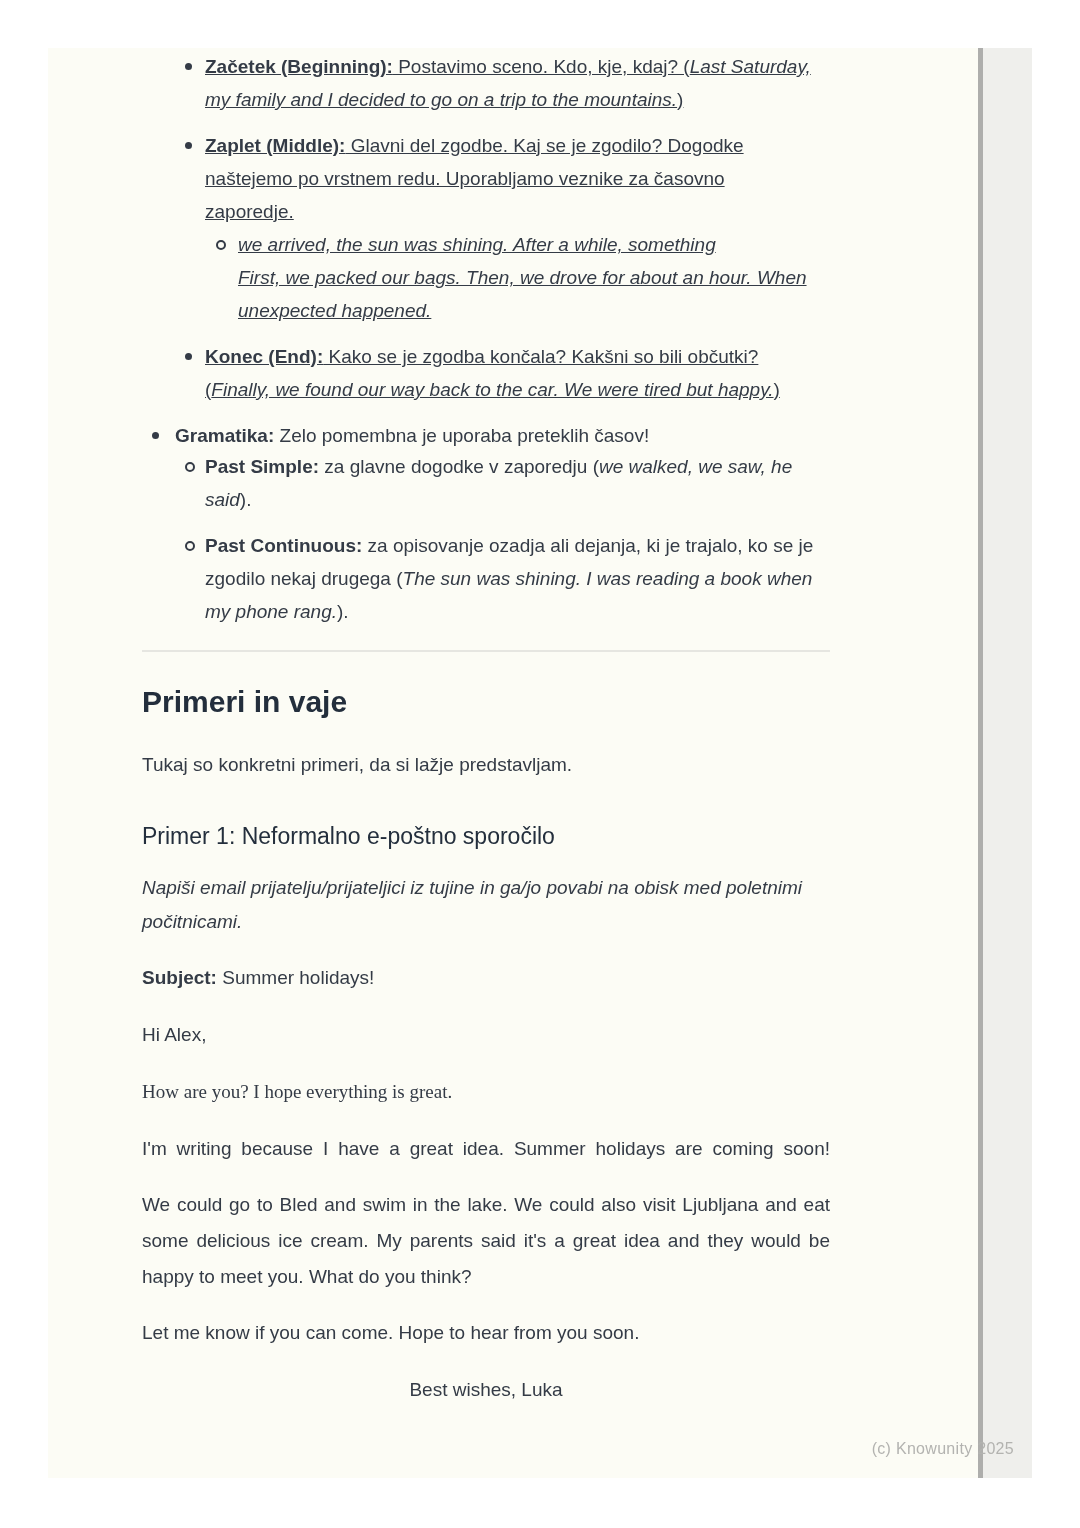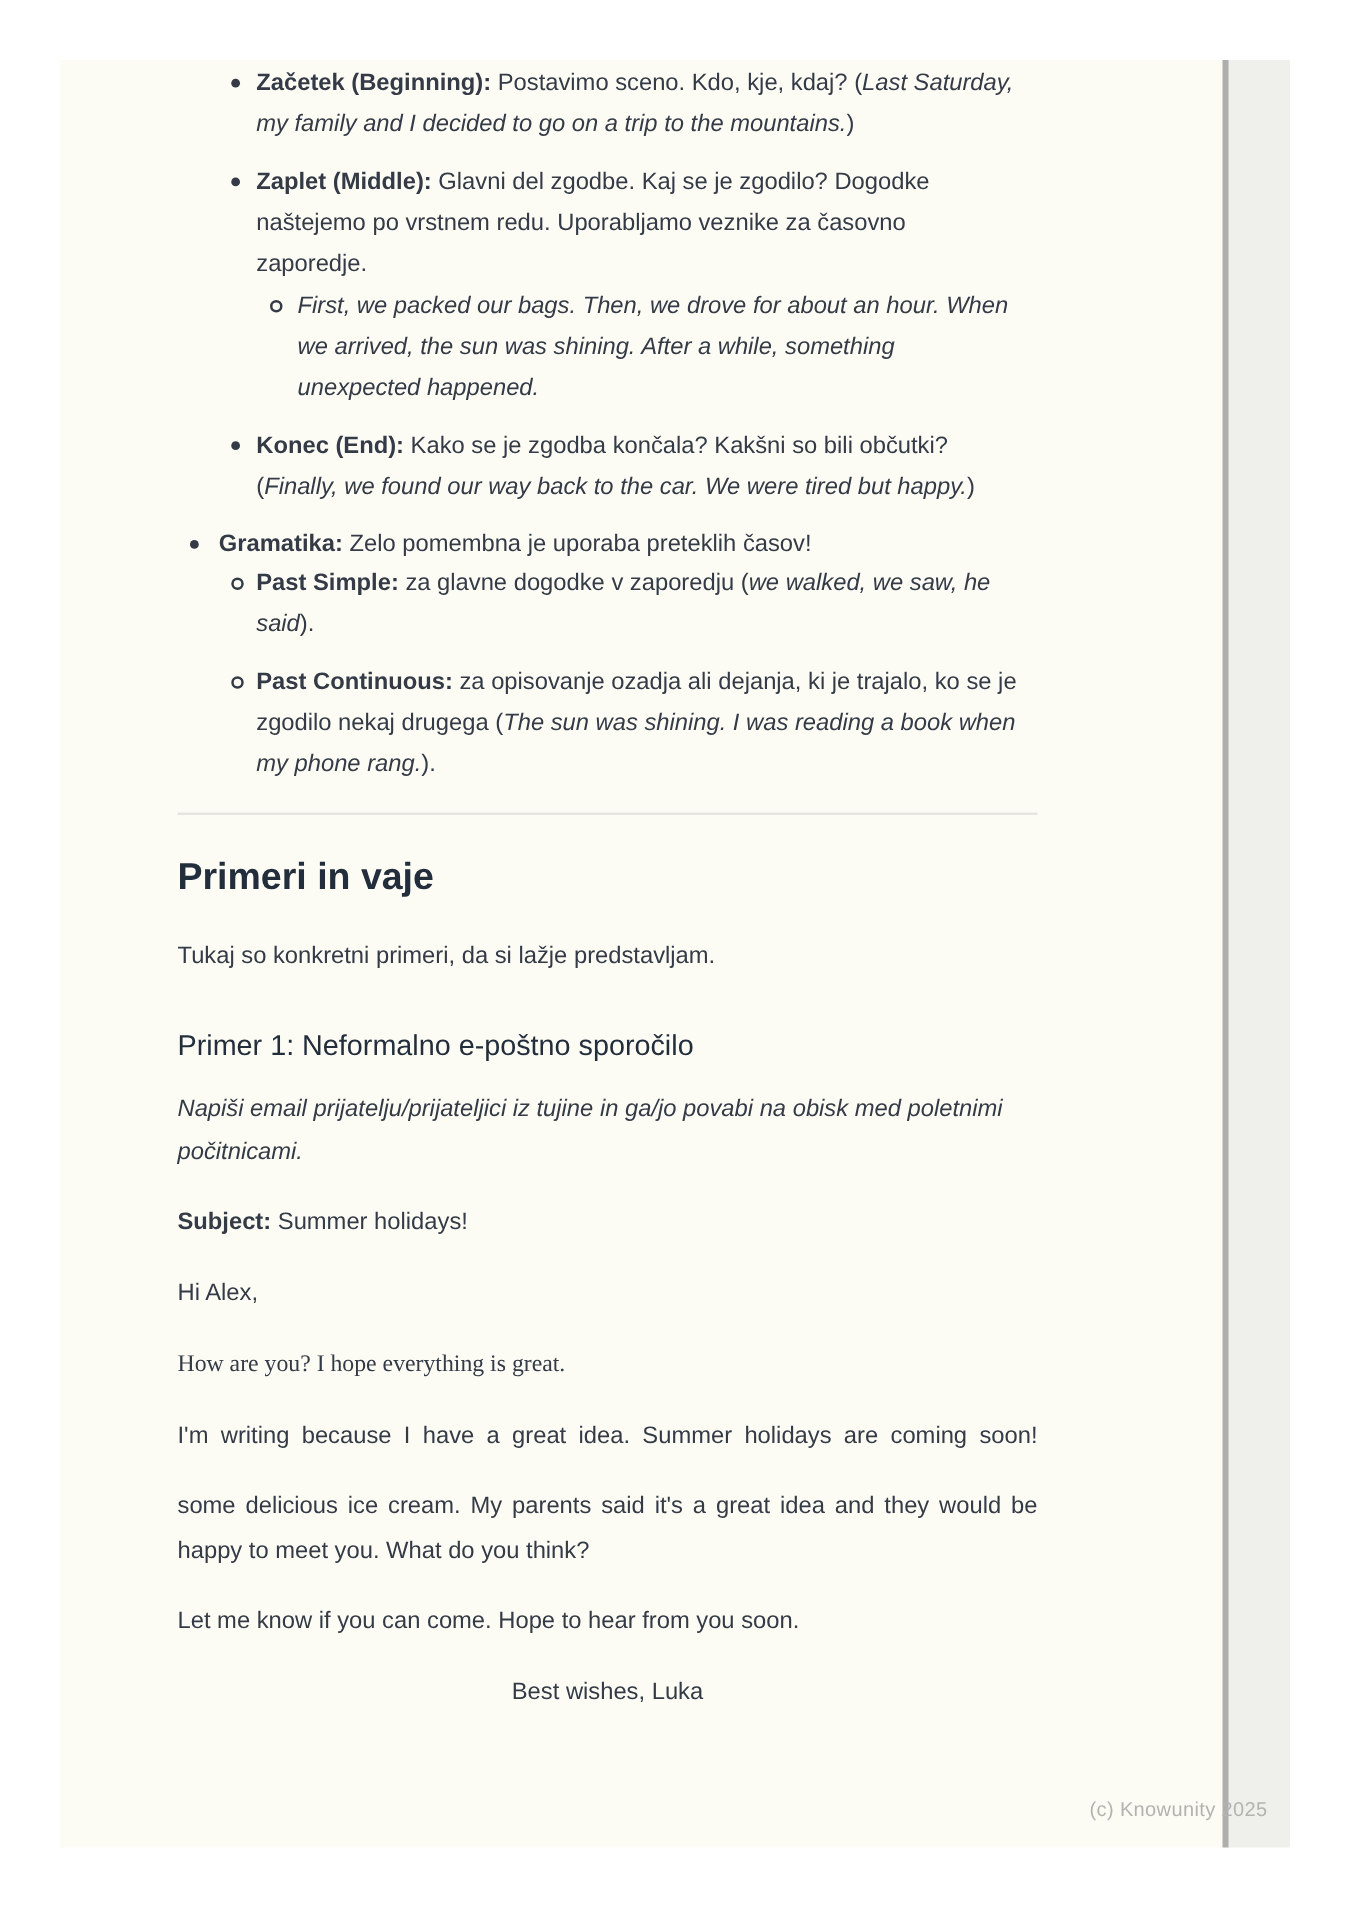--- a/index.html
+++ b/index.html
@@ -51,21 +51,21 @@
   .marker {
     position: absolute; display: block;
     border-radius: 50%;
   }
   .marker.dot { width: 7px; height: 7px; top: 13px; background: var(--text, #343B46); }
   .marker.ring { width: 6px; height: 6px; top: 12px; background: transparent; border: 2px solid var(--text, #343B46); }
   .lvl1 > .marker { left: 10px; }
   .lvl2 > .marker { left: 43px; }
   .lvl3 > .marker { left: 74px; }
 
-  .story-list > .li { margin-bottom: 13px; }
+  .story-list > .li { margin-bottom: 13px; text-decoration: underline; }
   .sub-story { margin: 0 0 9px 0; }
   .grammar-list { margin-top: 8px; }
   .sub-grammar { margin-top: -2px; }
   .sub-grammar > .li { margin-bottom: 13px; }
   .sub-grammar > .li:last-child { margin-bottom: 0; }
 
   .divider {
     border: none; height: 2px;
     margin: 22px 0 0 0;
     background: var(--divider, #E6E6E1);
@@ -107,21 +107,21 @@
     <li class="li lvl2">
       <span class="marker dot"></span>
       <span class="txt"><span class="ln"><span class="b">Začetek (Beginning):</span><span> Postavimo sceno. Kdo, kje, kdaj? (</span><span class="i">Last Saturday,</span></span><span class="ln"><span class="i">my family and I decided to go on a trip to the mountains.</span><span>)</span></span></span>
     </li>
     <li class="li lvl2">
       <span class="marker dot"></span>
       <span class="txt"><span class="ln"><span class="b">Zaplet (Middle):</span><span> Glavni del zgodbe. Kaj se je zgodilo? Dogodke</span></span><span class="ln"><span>naštejemo po vrstnem redu. Uporabljamo veznike za časovno</span></span><span class="ln"><span>zaporedje.</span></span></span>
       <ul class="sub-story">
         <li class="li lvl3" style="padding-left:33px;">
           <span class="marker ring" style="left:11px;"></span>
-          <span class="txt"><span class="ln"><span class="i">First, we packed our bags. Then, we drove for about an hour. When</span></span><span class="ln"><span class="i">we arrived, the sun was shining. After a while, something</span></span><span class="ln"><span class="i">unexpected happened.</span></span></span>
+          <span class="txt"><span class="ln"><span class="i">we arrived, the sun was shining. After a while, something</span></span><span class="ln"><span class="i">First, we packed our bags. Then, we drove for about an hour. When</span></span><span class="ln"><span class="i">unexpected happened.</span></span></span>
         </li>
       </ul>
     </li>
     <li class="li lvl2">
       <span class="marker dot"></span>
       <span class="txt"><span class="ln"><span class="b">Konec (End):</span><span> Kako se je zgodba končala? Kakšni so bili občutki?</span></span><span class="ln"><span>(</span><span class="i">Finally, we found our way back to the car. We were tired but happy.</span><span>)</span></span></span>
     </li>
   </ul>
 
   <ul class="grammar-list">
@@ -160,20 +160,21 @@
 
   <p class="p-mail p-greeting">Hi Alex,</p>
 
   <p class="p-mail p-body1">How are you? I hope everything is great.</p>
 
   <p class="p-mail p-just">
       <span class="ln jl"><span>I'm writing because I have a great idea. Summer holidays are coming soon!</span></span>
     </p>
 
   <p class="p-mail p-just p-just2">
+      <span class="ln jl"><span>We could go to Bled and swim in the lake. We could also visit Ljubljana and eat</span></span>
       <span class="ln jl"><span>some delicious ice cream. My parents said it's a great idea and they would be</span></span>
       <span class="ln"><span>happy to meet you. What do you think?</span></span>
     </p>
 
   <p class="p-mail p-let">Let me know if you can come. Hope to hear from you soon.</p>
 
   <p class="p-mail p-sig">Best wishes, Luka</p>
 
 </div>
 

